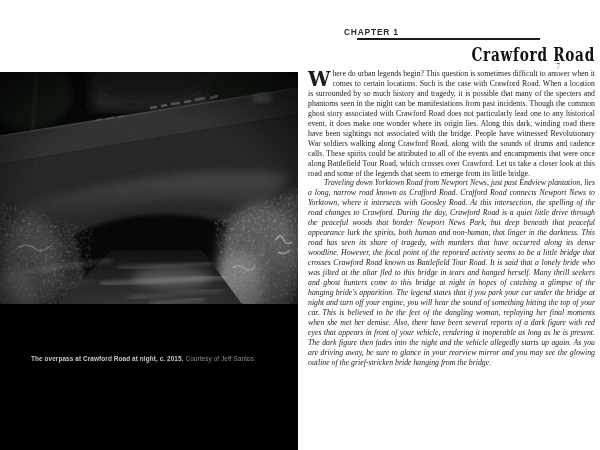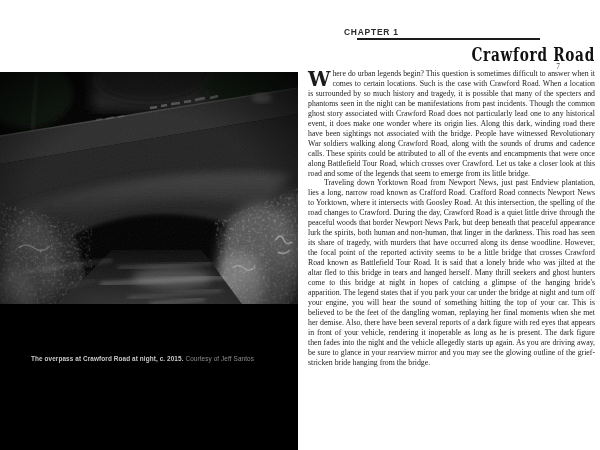--- a/index.html
+++ b/index.html
@@ -65,21 +65,21 @@
     color:#1b1b1b;
   }
   .body-text p { text-align:justify; }
   .drop-cap {
     float:left;
     font-family:"DejaVu Serif", serif;
     font-weight:bold;
     font-size:20px; line-height:16px;
     padding:2px 2px 0 0;
   }
-  .para-2 { text-indent:16px; }
+  .para-2 { text-indent:16px;font-style:italic; }
 </style>
 </head>
 <body>
 
 <div class="left-page">
 
   <div class="photo-wrap">
     <svg viewBox="0 0 298 232" width="298" height="232" preserveAspectRatio="none">
       <defs>
         <filter id="b2">

